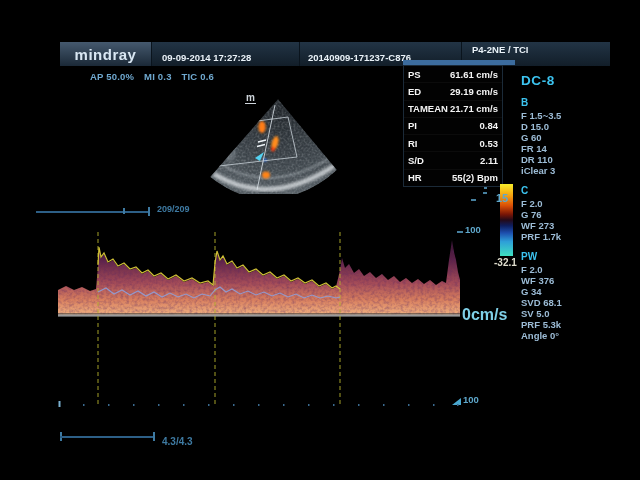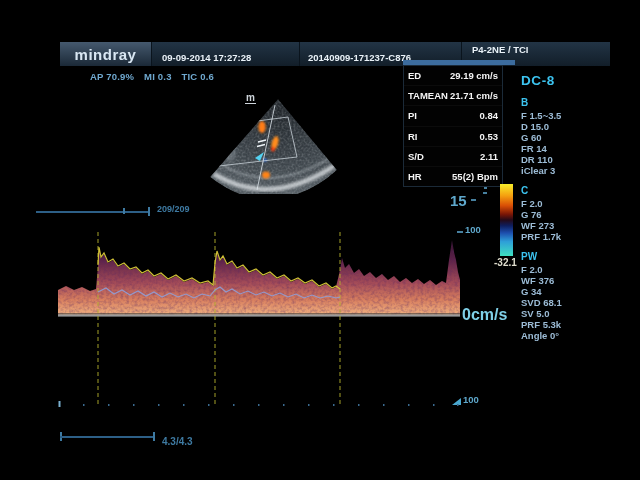--- a/index.html
+++ b/index.html
@@ -32,21 +32,21 @@
   .sec{margin-top:9px;}
   .sec-name{font-size:10px;color:#3cc3ef;height:13px;}
   .param{font-size:9.5px;color:#9cbcd6;line-height:11px;white-space:nowrap;}
   
   #colorbar{position:absolute;left:500px;top:184px;width:13px;height:72px;
     background:linear-gradient(180deg,#f8ee2a 0%,#f5a110 16%,#d94f06 30%,#7a1606 42%,
                #250a18 50%,#0e1e5e 58%,#1d4fae 68%,#2e9fd8 80%,#3fe0c0 100%);}
   #colorbar-label{position:absolute;left:494px;top:257px;font-size:10px;color:#dedccc;}
   
   .tick{position:absolute;background:#47809f;}
-  #depth-label{position:absolute;left:450px;top:192px;font-size:15px;color:#5fa8cc;}
+  #depth-label{position:absolute;left:496px;top:192px;font-size:11px;color:#5fa8cc;}
   #vel-top{position:absolute;left:465px;top:224px;font-size:9.5px;color:#5fa8cc;}
   #baseline-label{position:absolute;left:462px;top:306px;font-size:16px;color:#7fd0e8;}
   #baseline-marker{position:absolute;left:452px;top:398px;width:0;height:0;
     border-bottom:7px solid #4aa8d0;border-left:9px solid transparent;}
   #vel-bottom{position:absolute;left:463px;top:394px;font-size:9.5px;color:#5fa8cc;}
   
   #cinebar{position:absolute;left:36px;top:206px;width:150px;height:12px;}
   #cinebar .line{position:absolute;left:0;top:5px;width:114px;height:2px;background:#2d5f86;}
   #cinebar .mid{position:absolute;left:87px;top:2px;width:2px;height:6px;background:#3e7aa2;}
   #cinebar .end{position:absolute;left:112px;top:1px;width:2px;height:9px;background:#3e7aa2;}
@@ -76,21 +76,21 @@
     </div>
     <div class="seg" id="seg-exam">
       <span>20140909-171237-C876</span>
     </div>
     <div class="seg" id="seg-probe">
       <span>P4-2NE / TCI</span>
     </div>
   </div>
 
   <div id="status">
-    <span>AP 70.9%</span>
+    <span>AP 50.0%</span>
     <span>MI 0.3</span>
     <span>TIC 0.6</span>
   </div>
 
   <div id="m-marker">m</div>
   <svg id="bmode" viewBox="0 0 140 112">
     <defs>
       <clipPath id="sectorclip">
         <path d="M78,17 L10,95 Q42,120 75,117 Q110,113 137,88 Z"></path>
       </clipPath>
@@ -131,20 +131,24 @@
 
       <path d="M75,23 L57,108" stroke="#dfe7ec" stroke-width="0.9" opacity="0.9"></path>
       <path d="M58,60 L66,58 M57,64.5 L65,62.5" stroke="#eef4f8" stroke-width="1.3"></path>
       <path d="M55,76 L64,70 L60,79 Z" fill="#53d2f2"></path>
     </g>
   </svg>
 
   <div id="results-strip"></div>
   <div id="results">
     <div class="rrow">
+      <span>PS</span>
+      <span>61.61 cm/s</span>
+    </div>
+    <div class="rrow">
       <span>ED</span>
       <span>29.19 cm/s</span>
     </div>
     <div class="rrow">
       <span>TAMEAN</span>
       <span>21.71 cm/s</span>
     </div>
     <div class="rrow">
       <span>PI</span>
       <span>0.84</span>

